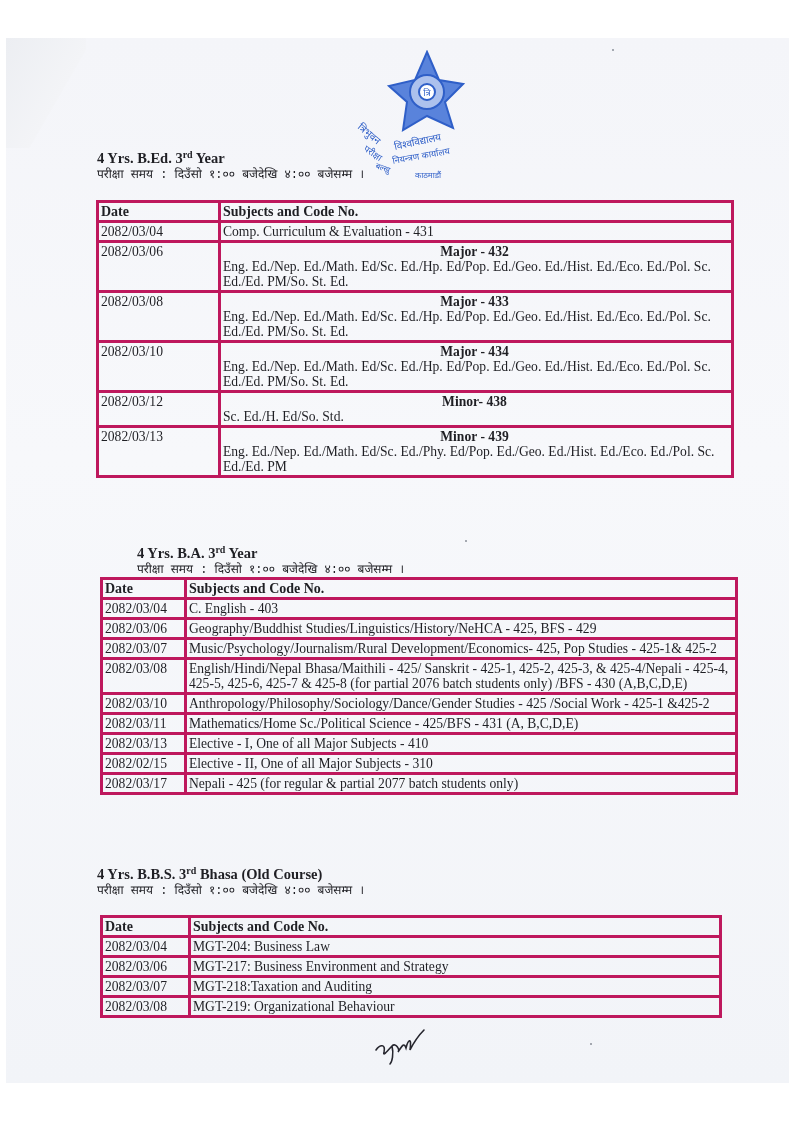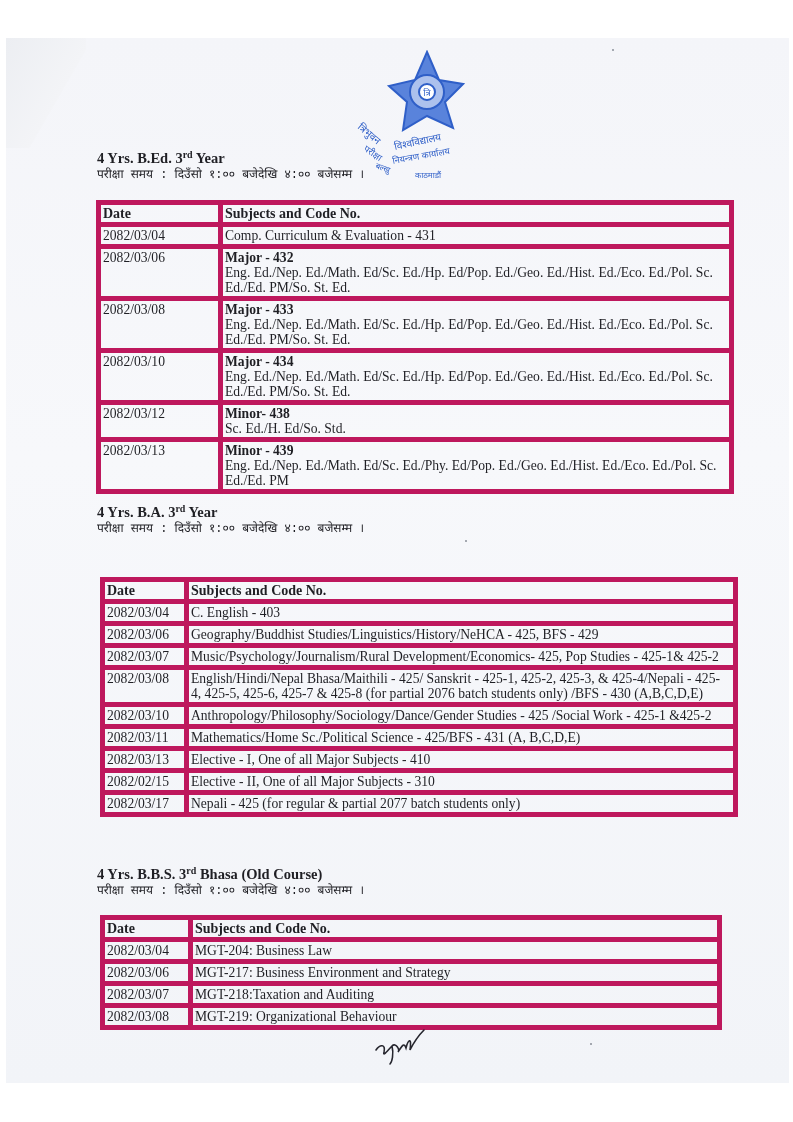--- a/index.html
+++ b/index.html
@@ -17,24 +17,24 @@
   }
   .section { position:absolute; left:97px; }
   .sec-title { font-weight:bold; font-size:14.5px; line-height:17px; white-space:nowrap; }
   .sec-title sup { font-size:10px; vertical-align:5px; }
   .sec-time { font-family:Liberation Mono, monospace; font-size:12px; line-height:17px; white-space:nowrap; }
   table.sched {
     position:absolute; border-collapse:collapse; font-size:13.6px; line-height:15px;
     background:transparent;
   }
   table.sched td, table.sched th {
-    border:5px solid #be185d; padding:1px 5px 1px 2px; vertical-align:top; text-align:left;
+    border:3px solid #be185d; padding:1px 5px 1px 2px; vertical-align:top; text-align:left;
   }
   table.sched th { font-weight:bold; font-size:14px; }
-  .major { font-weight:bold; display:block; }
+  .major { font-weight:bold; display:block;text-align:center; }
   .stamp { position:absolute; left:345px; top:50px; width:120px; height:130px; }
   .signature { position:absolute; left:370px; top:1028px; width:60px; height:38px; }
   .speck { position:absolute; width:2px; height:2px; background:#8a8f98; border-radius:50%; }
 </style>
 </head>
 <body>
 
 <div class="page">
   <div class="fold"></div>
 </div>
@@ -90,21 +90,21 @@
     <td>2082/03/12</td>
     <td><span class="major">Minor- 438</span><span>Sc. Ed./H. Ed/So. Std.</span></td>
   </tr>
   <tr>
     <td>2082/03/13</td>
     <td><span class="major">Minor - 439</span><span>Eng. Ed./Nep. Ed./Math. Ed/Sc. Ed./Phy. Ed/Pop. Ed./Geo. Ed./Hist. Ed./Eco. Ed./Pol. Sc. Ed./Ed. PM</span></td>
   </tr>
 </tbody>
   </table>
 
-<div class="section" style="top:500px;">
+<div class="section" style="top:541px;margin-left:40px;">
   <div class="sec-title"><span>4 Yrs. B.A. 3</span><sup>rd</sup><span> Year</span></div>
   <div class="sec-time">परीक्षा समय : दिउँसो १:०० बजेदेखि ४:०० बजेसम्म ।</div>
 </div>
 <table class="sched" style="left:100px; top:577px; width:638px;">
   <colgroup>
       <col style="width:84px">
       <col>
     </colgroup>
   <tbody>
       <tr>

